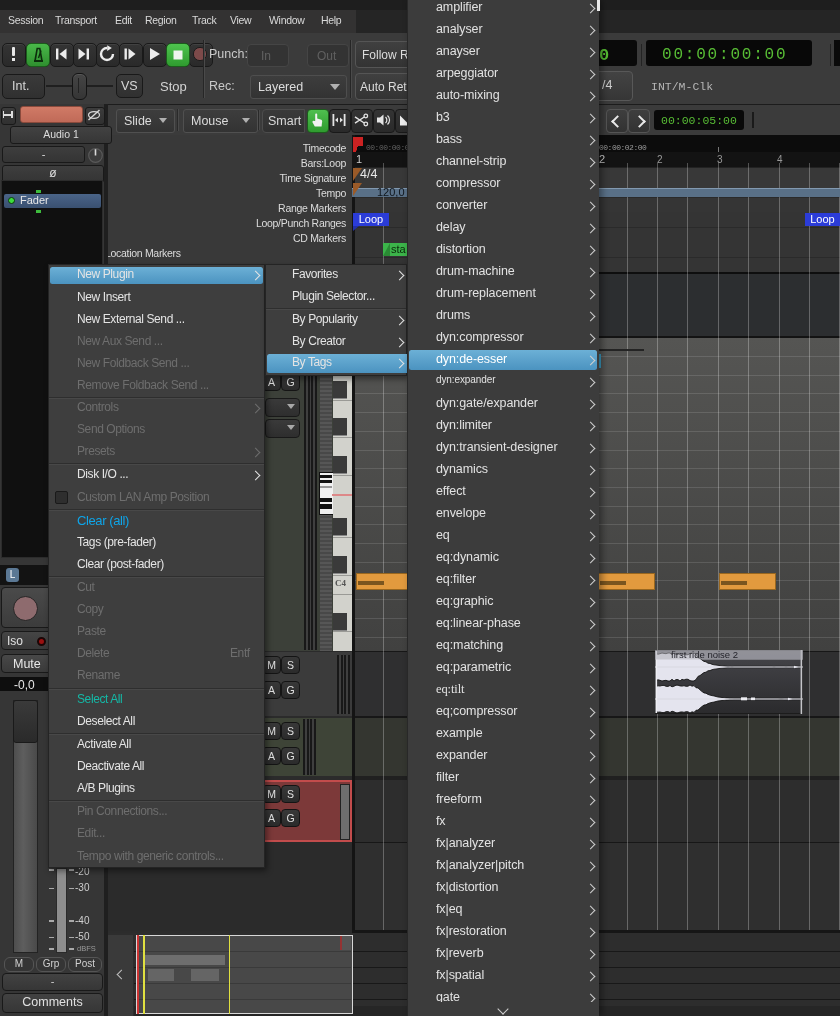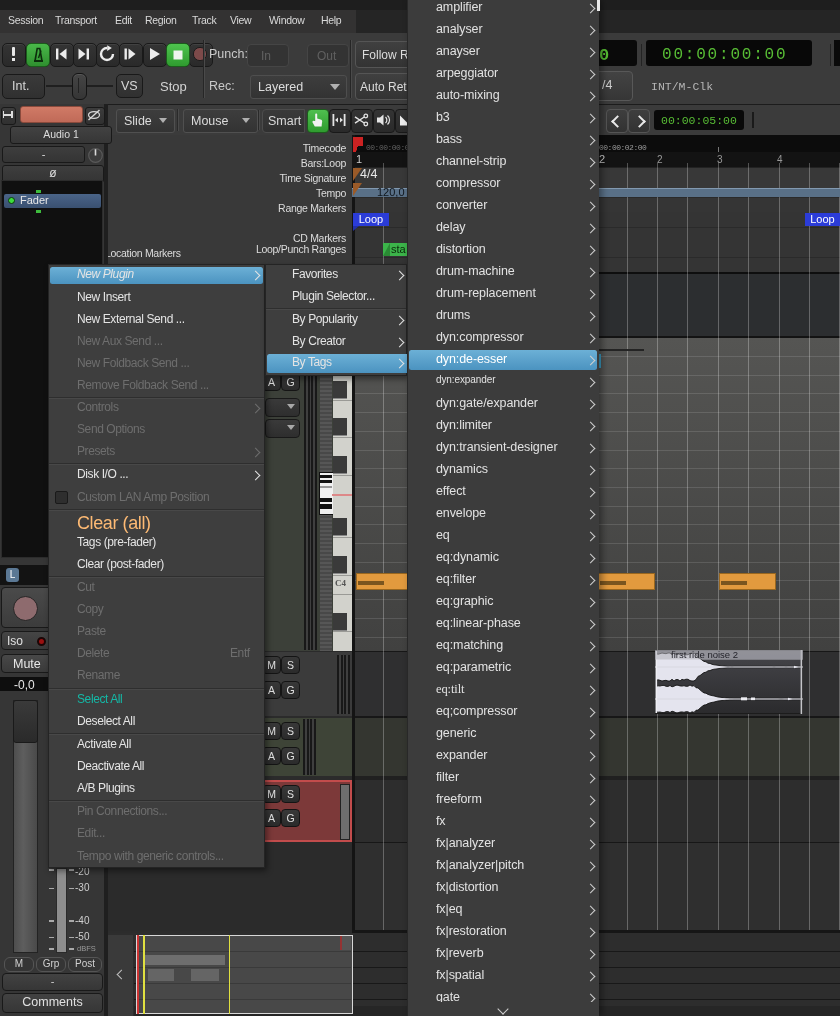--- a/index.html
+++ b/index.html
@@ -176,21 +176,21 @@
     <div class="abs" style="left: 752px; top: 112px; width: 1.5px; height: 16px; background: rgb(26, 26, 26);"></div>
   </div>
 
 <div class="abs" style="left:105px;top:135px;width:247px;height:137px;background:#393939;"></div>
 <div id="rulerlabels">
     <div class="abs" style="left: 105px; top: 141px; width: 241px; height: 15px; color: rgb(220, 220, 220); font-size: 10.5px; text-align: right; line-height: 15px; letter-spacing: -0.3px;">Timecode</div>
     <div class="abs" style="left: 105px; top: 156px; width: 241px; height: 15px; color: rgb(220, 220, 220); font-size: 10.5px; text-align: right; line-height: 15px; letter-spacing: -0.3px;">Bars:Loop</div>
     <div class="abs" style="left: 105px; top: 171px; width: 241px; height: 15px; color: rgb(220, 220, 220); font-size: 10.5px; text-align: right; line-height: 15px; letter-spacing: -0.3px;">Time Signature</div>
     <div class="abs" style="left: 105px; top: 186px; width: 241px; height: 15px; color: rgb(220, 220, 220); font-size: 10.5px; text-align: right; line-height: 15px; letter-spacing: -0.3px;">Tempo</div>
     <div class="abs" style="left: 105px; top: 201px; width: 241px; height: 15px; color: rgb(220, 220, 220); font-size: 10.5px; text-align: right; line-height: 15px; letter-spacing: -0.3px;">Range Markers</div>
-    <div class="abs" style="left: 105px; top: 216px; width: 241px; height: 15px; color: rgb(220, 220, 220); font-size: 10.5px; text-align: right; line-height: 15px; letter-spacing: -0.3px; margin-top: 26px;">Loop/Punch Ranges</div>
+    <div class="abs" style="left: 105px; top: 216px; width: 241px; height: 15px; color: rgb(220, 220, 220); font-size: 10.5px; text-align: right; line-height: 15px; letter-spacing: -0.3px;">Loop/Punch Ranges</div>
     <div class="abs" style="left: 105px; top: 231px; width: 241px; height: 15px; color: rgb(220, 220, 220); font-size: 10.5px; text-align: right; line-height: 15px; letter-spacing: -0.3px;">CD Markers</div>
     <div class="abs" style="left: 105px; top: 246px; width: 241px; height: 15px; color: rgb(220, 220, 220); font-size: 10.5px; text-align: left; line-height: 15px; letter-spacing: -0.3px;">Location Markers</div>
     <div class="abs" style="left: 105px; top: 261px; width: 241px; height: 15px; color: rgb(220, 220, 220); font-size: 10.5px; text-align: right; line-height: 15px; letter-spacing: -0.3px;">Cue Markers</div>
   </div>
 
 <div class="abs" style="left:105px;top:272px;width:247px;height:659px;background:#2b2b2b;"></div>
 <div id="headers">
     <div class="abs" style="left: 108px; top: 273px; width: 244px; height: 63px; background: rgb(59, 59, 59);"></div>
     <div class="abs" style="left: 108px; top: 338px; width: 244px; height: 313px; background: rgb(60, 64, 57);"></div>
     <div class="abs" style="left: 262px; top: 353px; width: 17px; height: 16px; background: linear-gradient(rgb(56, 56, 56), rgb(43, 43, 43)); border: 1px solid rgb(20, 20, 20); border-radius: 4px; color: rgb(224, 224, 224); font-size: 10.5px; display: flex; align-items: center; justify-content: center;">M</div>
@@ -455,40 +455,40 @@
     <div class="abs" style="left: 4px; top: 957px; width: 28px; height: 13px; background: rgb(53, 53, 53); border: 1px solid rgb(85, 85, 85); border-radius: 6px; color: rgb(208, 208, 208); font-size: 10px; text-align: center; line-height: 12px;">M</div>
     <div class="abs" style="left: 36px; top: 957px; width: 28px; height: 13px; background: rgb(53, 53, 53); border: 1px solid rgb(85, 85, 85); border-radius: 6px; color: rgb(208, 208, 208); font-size: 10px; text-align: center; line-height: 12px;">Grp</div>
     <div class="abs" style="left: 68px; top: 957px; width: 32px; height: 13px; background: rgb(53, 53, 53); border: 1px solid rgb(85, 85, 85); border-radius: 6px; color: rgb(208, 208, 208); font-size: 10px; text-align: center; line-height: 12px;">Post</div>
     <div class="abs" style="left: 2px; top: 973px; width: 99px; height: 16px; background: linear-gradient(rgb(66, 66, 66), rgb(54, 54, 54)); border: 1px solid rgb(25, 25, 25); border-radius: 4px; color: rgb(208, 208, 208); font-size: 11px; text-align: center; line-height: 15px;">-</div>
     <div class="abs" style="left: 2px; top: 993px; width: 99px; height: 18px; background: linear-gradient(rgb(66, 66, 66), rgb(54, 54, 54)); border: 1px solid rgb(25, 25, 25); border-radius: 4px; color: rgb(224, 224, 224); font-size: 12.5px; text-align: center; line-height: 17px;">Comments</div>
   </div>
 
 <div id="leftmenu">
     <div class="abs" style="left: 48px; top: 264px; width: 217px; height: 604px; background: rgb(62, 62, 62); border: 1px solid rgb(36, 36, 36); box-sizing: border-box; box-shadow: rgba(0, 0, 0, 0.45) 2px 3px 6px;"></div>
     <div class="abs" style="left: 50px; top: 266.5px; width: 213px; height: 17.5px; background: linear-gradient(rgb(108, 176, 214), rgb(75, 147, 192)); border-radius: 2.5px;"></div>
-    <div class="abs" style="left: 77px; top: 267px; font-size: 12px; color: rgb(228, 228, 228); white-space: pre; letter-spacing: -0.4px; font-style: italic;">New Plugin</div>
+    <div class="abs" style="left: 77px; top: 267px; font-size: 12px; color: rgb(228, 228, 228); white-space: pre; letter-spacing: -0.4px;">New Plugin</div>
     <div class="abs" style="left: 252px; top: 272px; width: 6px; height: 6px; border-right: 1.6px solid rgb(228, 228, 228); border-top: 1.6px solid rgb(228, 228, 228); transform: rotate(45deg);"></div>
     <div class="abs" style="left: 77px; top: 289.5px; font-size: 12px; color: rgb(228, 228, 228); white-space: pre; letter-spacing: -0.4px;">New Insert</div>
     <div class="abs" style="left: 77px; top: 311.5px; font-size: 12px; color: rgb(228, 228, 228); white-space: pre; letter-spacing: -0.4px;">New External Send ...</div>
     <div class="abs" style="left: 77px; top: 333.5px; font-size: 12px; color: rgb(110, 110, 110); white-space: pre; letter-spacing: -0.4px;">New Aux Send ...</div>
     <div class="abs" style="left: 77px; top: 355.5px; font-size: 12px; color: rgb(110, 110, 110); white-space: pre; letter-spacing: -0.4px;">New Foldback Send ...</div>
     <div class="abs" style="left: 77px; top: 377.5px; font-size: 12px; color: rgb(110, 110, 110); white-space: pre; letter-spacing: -0.4px;">Remove Foldback Send ...</div>
     <div class="abs" style="left: 49px; top: 396.5px; width: 215px; height: 1px; background: rgb(46, 46, 46); box-shadow: rgb(72, 72, 72) 0px 1px 0px;"></div>
     <div class="abs" style="left: 77px; top: 399.5px; font-size: 12px; color: rgb(110, 110, 110); white-space: pre; letter-spacing: -0.4px;">Controls</div>
     <div class="abs" style="left: 252px; top: 404.5px; width: 6px; height: 6px; border-right: 1.6px solid rgb(110, 110, 110); border-top: 1.6px solid rgb(110, 110, 110); transform: rotate(45deg);"></div>
     <div class="abs" style="left: 77px; top: 421.5px; font-size: 12px; color: rgb(110, 110, 110); white-space: pre; letter-spacing: -0.4px;">Send Options</div>
     <div class="abs" style="left: 77px; top: 443.5px; font-size: 12px; color: rgb(110, 110, 110); white-space: pre; letter-spacing: -0.4px;">Presets</div>
     <div class="abs" style="left: 252px; top: 448.5px; width: 6px; height: 6px; border-right: 1.6px solid rgb(110, 110, 110); border-top: 1.6px solid rgb(110, 110, 110); transform: rotate(45deg);"></div>
     <div class="abs" style="left: 49px; top: 462.5px; width: 215px; height: 1px; background: rgb(46, 46, 46); box-shadow: rgb(72, 72, 72) 0px 1px 0px;"></div>
     <div class="abs" style="left: 77px; top: 467px; font-size: 12px; color: rgb(228, 228, 228); white-space: pre; letter-spacing: -0.4px;">Disk I/O ...</div>
     <div class="abs" style="left: 252px; top: 472px; width: 6px; height: 6px; border-right: 1.6px solid rgb(228, 228, 228); border-top: 1.6px solid rgb(228, 228, 228); transform: rotate(45deg);"></div>
     <div class="abs" style="left: 77px; top: 489.5px; font-size: 12px; color: rgb(110, 110, 110); white-space: pre; letter-spacing: -0.4px;">Custom LAN Amp Position</div>
     <div class="abs" style="left: 55px; top: 490.5px; width: 13px; height: 13px; background: rgb(46, 46, 46); border: 1px solid rgb(26, 26, 26); border-radius: 2px; box-sizing: border-box;"></div>
     <div class="abs" style="left: 49px; top: 509px; width: 215px; height: 1px; background: rgb(46, 46, 46); box-shadow: rgb(72, 72, 72) 0px 1px 0px;"></div>
-    <div class="abs" style="left: 77px; top: 512.5px; font-size: 18px; color: #fdba74; white-space: pre; letter-spacing: -0.4px;">Clear (all)</div>
+    <div class="abs" style="left: 77px; top: 512.5px; font-size: 13px; color: #0ea5e9; white-space: pre; letter-spacing: -0.4px;">Clear (all)</div>
     <div class="abs" style="left: 77px; top: 534.5px; font-size: 12px; color: rgb(228, 228, 228); white-space: pre; letter-spacing: -0.4px;">Tags (pre-fader)</div>
     <div class="abs" style="left: 77px; top: 556.5px; font-size: 12px; color: rgb(228, 228, 228); white-space: pre; letter-spacing: -0.4px;">Clear (post-fader)</div>
     <div class="abs" style="left: 49px; top: 576px; width: 215px; height: 1px; background: rgb(46, 46, 46); box-shadow: rgb(72, 72, 72) 0px 1px 0px;"></div>
     <div class="abs" style="left: 77px; top: 579.5px; font-size: 12px; color: rgb(110, 110, 110); white-space: pre; letter-spacing: -0.4px;">Cut</div>
     <div class="abs" style="left: 77px; top: 602px; font-size: 12px; color: rgb(110, 110, 110); white-space: pre; letter-spacing: -0.4px;">Copy</div>
     <div class="abs" style="left: 77px; top: 623.5px; font-size: 12px; color: rgb(110, 110, 110); white-space: pre; letter-spacing: -0.4px;">Paste</div>
     <div class="abs" style="left: 77px; top: 645.5px; font-size: 12px; color: rgb(110, 110, 110); white-space: pre; letter-spacing: -0.4px;">Delete</div>
     <div class="abs" style="left: 230px; top: 645.5px; font-size: 12px; color: rgb(110, 110, 110); white-space: pre; letter-spacing: -0.4px;">Entf</div>
     <div class="abs" style="left: 77px; top: 668px; font-size: 12px; color: rgb(110, 110, 110); white-space: pre; letter-spacing: -0.4px;">Rename</div>
     <div class="abs" style="left: 49px; top: 687.5px; width: 215px; height: 1px; background: rgb(46, 46, 46); box-shadow: rgb(72, 72, 72) 0px 1px 0px;"></div>
@@ -580,21 +580,21 @@
     <div class="abs" style="left: 436px; top: 616px; font-size: 12.5px; color: rgb(226, 226, 226); white-space: pre; letter-spacing: -0.1px;">eq:linear-phase</div>
     <div class="abs" style="left: 587px; top: 621px; width: 6px; height: 6px; border-right: 1.6px solid rgb(207, 207, 207); border-top: 1.6px solid rgb(207, 207, 207); transform: rotate(45deg);"></div>
     <div class="abs" style="left: 436px; top: 638px; font-size: 12.5px; color: rgb(226, 226, 226); white-space: pre; letter-spacing: -0.1px;">eq:matching</div>
     <div class="abs" style="left: 587px; top: 643px; width: 6px; height: 6px; border-right: 1.6px solid rgb(207, 207, 207); border-top: 1.6px solid rgb(207, 207, 207); transform: rotate(45deg);"></div>
     <div class="abs" style="left: 436px; top: 660px; font-size: 12.5px; color: rgb(226, 226, 226); white-space: pre; letter-spacing: -0.1px;">eq:parametric</div>
     <div class="abs" style="left: 587px; top: 665px; width: 6px; height: 6px; border-right: 1.6px solid rgb(207, 207, 207); border-top: 1.6px solid rgb(207, 207, 207); transform: rotate(45deg);"></div>
     <div class="abs" style="left: 436px; top: 682px; font-size: 12.5px; color: rgb(226, 226, 226); white-space: pre; letter-spacing: -0.1px; font-family: Liberation Serif, serif;">eq:tilt</div>
     <div class="abs" style="left: 587px; top: 687px; width: 6px; height: 6px; border-right: 1.6px solid rgb(207, 207, 207); border-top: 1.6px solid rgb(207, 207, 207); transform: rotate(45deg);"></div>
     <div class="abs" style="left: 436px; top: 704px; font-size: 12.5px; color: rgb(226, 226, 226); white-space: pre; letter-spacing: -0.1px;">eq;compressor</div>
     <div class="abs" style="left: 587px; top: 709px; width: 6px; height: 6px; border-right: 1.6px solid rgb(207, 207, 207); border-top: 1.6px solid rgb(207, 207, 207); transform: rotate(45deg);"></div>
-    <div class="abs" style="left: 436px; top: 726px; font-size: 12.5px; color: rgb(226, 226, 226); white-space: pre; letter-spacing: -0.1px;">generic</div>
+    <div class="abs" style="left: 436px; top: 726px; font-size: 12.5px; color: rgb(226, 226, 226); white-space: pre; letter-spacing: -0.1px;">example</div>
     <div class="abs" style="left: 587px; top: 731px; width: 6px; height: 6px; border-right: 1.6px solid rgb(207, 207, 207); border-top: 1.6px solid rgb(207, 207, 207); transform: rotate(45deg);"></div>
     <div class="abs" style="left: 436px; top: 748px; font-size: 12.5px; color: rgb(226, 226, 226); white-space: pre; letter-spacing: -0.1px;">expander</div>
     <div class="abs" style="left: 587px; top: 753px; width: 6px; height: 6px; border-right: 1.6px solid rgb(207, 207, 207); border-top: 1.6px solid rgb(207, 207, 207); transform: rotate(45deg);"></div>
     <div class="abs" style="left: 436px; top: 770px; font-size: 12.5px; color: rgb(226, 226, 226); white-space: pre; letter-spacing: -0.1px;">filter</div>
     <div class="abs" style="left: 587px; top: 775px; width: 6px; height: 6px; border-right: 1.6px solid rgb(207, 207, 207); border-top: 1.6px solid rgb(207, 207, 207); transform: rotate(45deg);"></div>
     <div class="abs" style="left: 436px; top: 792px; font-size: 12.5px; color: rgb(226, 226, 226); white-space: pre; letter-spacing: -0.1px;">freeform</div>
     <div class="abs" style="left: 587px; top: 797px; width: 6px; height: 6px; border-right: 1.6px solid rgb(207, 207, 207); border-top: 1.6px solid rgb(207, 207, 207); transform: rotate(45deg);"></div>
     <div class="abs" style="left: 436px; top: 814px; font-size: 12.5px; color: rgb(226, 226, 226); white-space: pre; letter-spacing: -0.1px;">fx</div>
     <div class="abs" style="left: 587px; top: 819px; width: 6px; height: 6px; border-right: 1.6px solid rgb(207, 207, 207); border-top: 1.6px solid rgb(207, 207, 207); transform: rotate(45deg);"></div>
     <div class="abs" style="left: 436px; top: 836px; font-size: 12.5px; color: rgb(226, 226, 226); white-space: pre; letter-spacing: -0.1px;">fx|analyzer</div>

